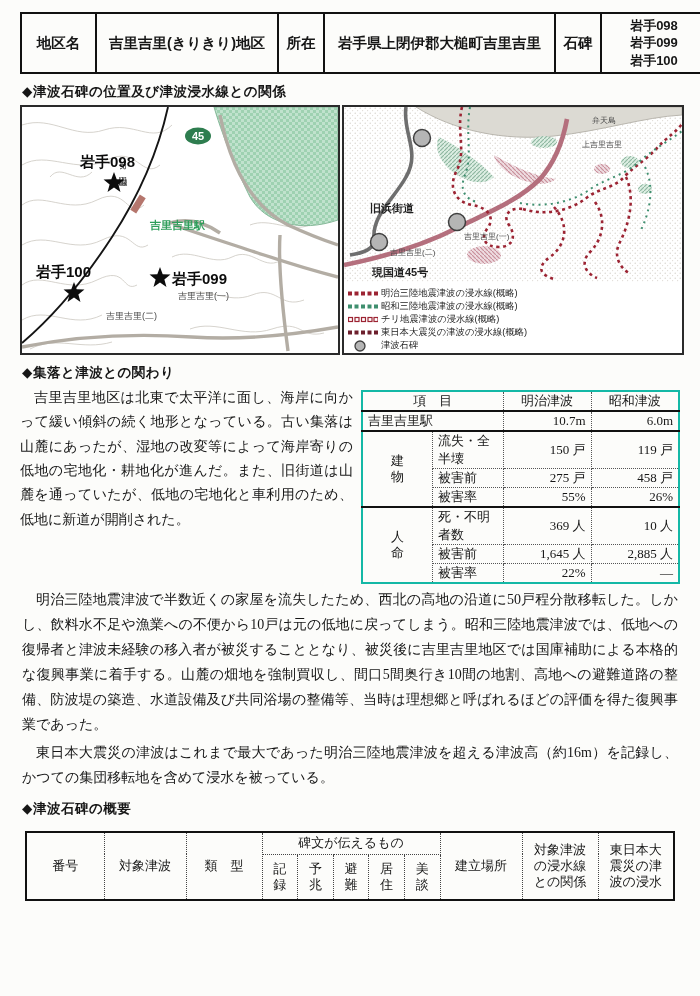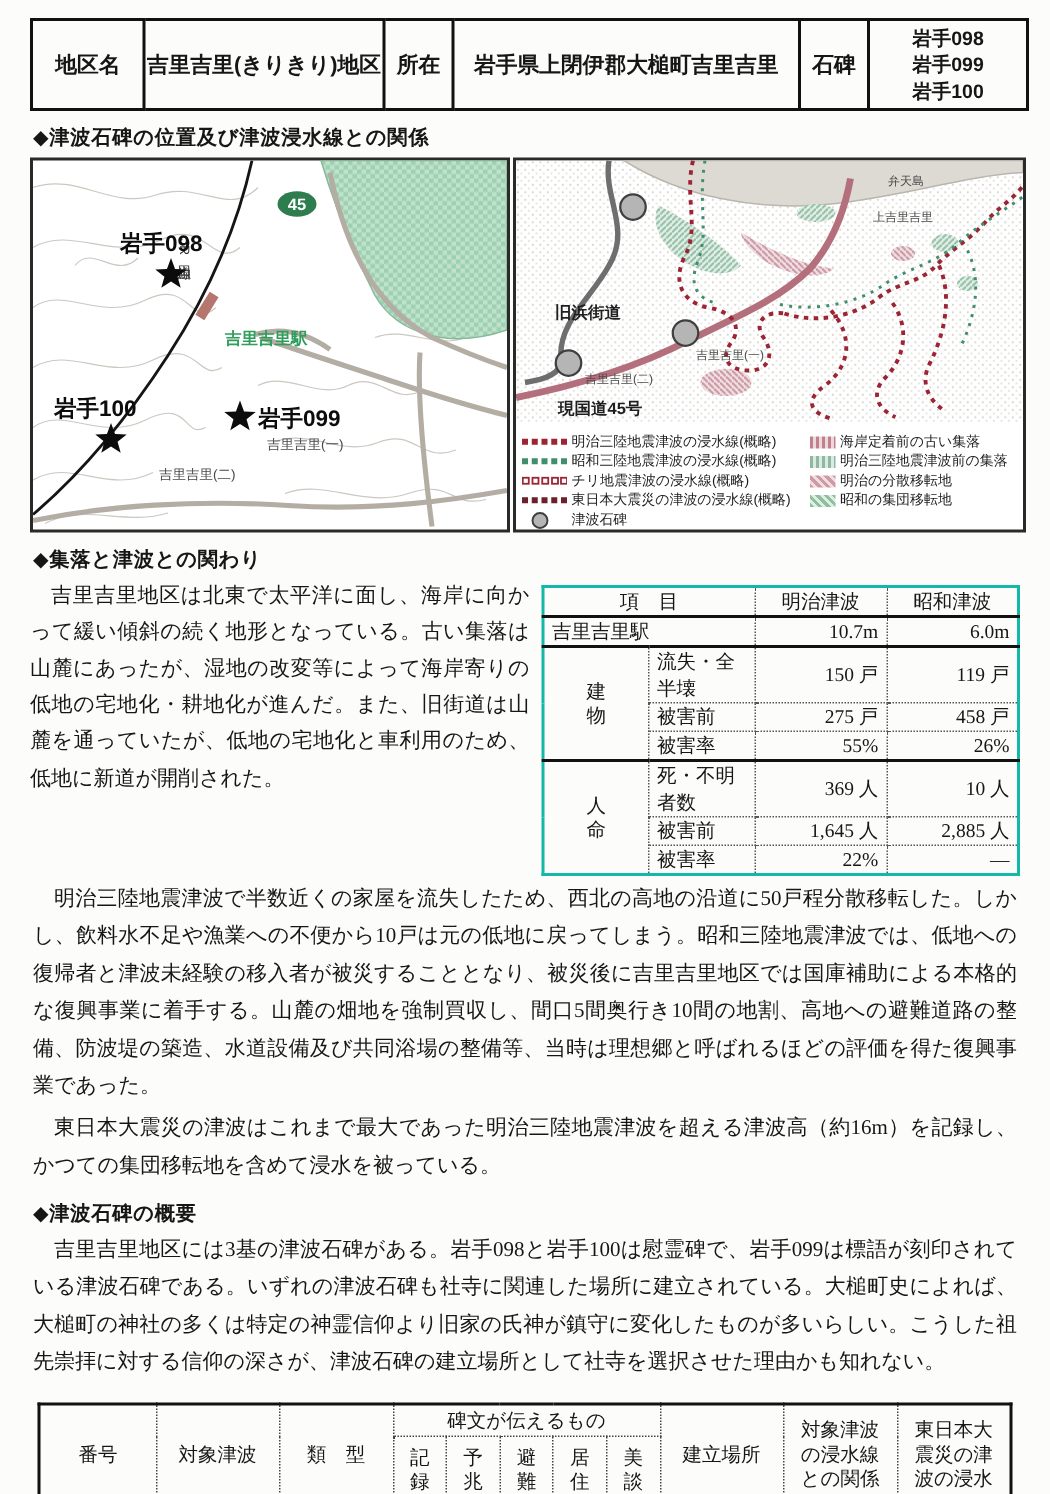--- a/index.html
+++ b/index.html
@@ -7,21 +7,21 @@
   body { font-family:"Liberation Serif","DejaVu Serif",serif; color:#161616; }
   .page { width:700px; height:996px; background:#fcfcfa; margin:0 auto; position:relative; overflow:hidden; padding:12px 20px 0 20px; }
 
   
   table { border-collapse:collapse; }
   .header-table { width:660px; border:2px solid #111; table-layout:fixed;
     font-family:"Liberation Sans","DejaVu Sans",sans-serif; font-weight:bold; }
   .header-table td { border:2px solid #111; text-align:center; vertical-align:middle; height:60px; font-size:14.5px; }
   .header-table .lbl { width:75px; }
   .header-table .lbl2 { width:46px;font-family:Liberation Serif, serif; }
-  .header-table .val-district { width:160px; }
+  .header-table .val-district { width:182px; }
   .header-table .val-location { width:231px; }
   .header-table .val-stones { width:106px; font-size:13px; line-height:1.35; }
 
   
   .sec-heading { font-family:"Liberation Sans","DejaVu Sans",sans-serif; font-weight:bold;
     font-size:13.5px; margin:9px 2px 4px 2px; letter-spacing:.5px; }
 
   
   .maps { display:flex; gap:2px; }
   .map-box { border:2px solid #2a2a2a; background:#fff; }
@@ -277,38 +277,20 @@
               </svg>
             <span>東日本大震災の津波の浸水線(概略)</span>
           </div>
           <div class="legend-row">
             <svg width="30" height="12">
                 <circle cx="12" cy="6" r="5" fill="#b5b5b5" stroke="#3f3f3f" stroke-width="1.3"></circle>
               </svg>
             <span>津波石碑</span>
           </div>
         </div>
-        <div class="legend-col areas">
-          <div class="legend-row">
-            <span class="swatch sw-old-village"></span>
-            <span>海岸定着前の古い集落</span>
-          </div>
-          <div class="legend-row">
-            <span class="swatch sw-meiji-village"></span>
-            <span>明治三陸地震津波前の集落</span>
-          </div>
-          <div class="legend-row">
-            <span class="swatch sw-meiji-reloc"></span>
-            <span>明治の分散移転地</span>
-          </div>
-          <div class="legend-row">
-            <span class="swatch sw-showa-reloc"></span>
-            <span>昭和の集団移転地</span>
-          </div>
-        </div>
       </div>
     </div>
   </div>
 
   <div class="sec-heading">◆集落と津波との関わり</div>
 
   <div class="two-col">
     <p class="body-par">吉里吉里地区は北東で太平洋に面し、海岸に向かって緩い傾斜の続く地形となっている。古い集落は山麓にあったが、湿地の改変等によって海岸寄りの低地の宅地化・耕地化が進んだ。また、旧街道は山麓を通っていたが、低地の宅地化と車利用のため、低地に新道が開削された。</p>
 
     <table class="stats-table">
@@ -360,21 +342,20 @@
         <td class="num">―</td>
       </tr>
     </tbody>
       </table>
   </div>
 
   <p class="full-par">明治三陸地震津波で半数近くの家屋を流失したため、西北の高地の沿道に50戸程分散移転した。しかし、飲料水不足や漁業への不便から10戸は元の低地に戻ってしまう。昭和三陸地震津波では、低地への復帰者と津波未経験の移入者が被災することとなり、被災後に吉里吉里地区では国庫補助による本格的な復興事業に着手する。山麓の畑地を強制買収し、間口5間奥行き10間の地割、高地への避難道路の整備、防波堤の築造、水道設備及び共同浴場の整備等、当時は理想郷と呼ばれるほどの評価を得た復興事業であった。</p>
   <p class="full-par">東日本大震災の津波はこれまで最大であった明治三陸地震津波を超える津波高（約16m）を記録し、かつての集団移転地を含めて浸水を被っている。</p>
 
   <div class="sec-heading">◆津波石碑の概要</div>
-  <p class="full-par">吉里吉里地区には3基の津波石碑がある。岩手098と岩手100は慰霊碑で、岩手099は標語が刻印されている津波石碑である。いずれの津波石碑も社寺に関連した場所に建立されている。大槌町史によれば、大槌町の神社の多くは特定の神霊信仰より旧家の氏神が鎮守に変化したものが多いらしい。こうした祖先崇拝に対する信仰の深さが、津波石碑の建立場所として社寺を選択させた理由かも知れない。</p>
 
   <table class="mon-table">
     <thead>
       <tr>
         <th class="c-num" rowspan="2">番号</th>
         <th class="c-target" rowspan="2">対象津波</th>
         <th class="c-type" rowspan="2">類　型</th>
         <th colspan="5">碑文が伝えるもの</th>
         <th class="c-place" rowspan="2">建立場所</th>
         <th class="c-rel wrap3" rowspan="2">対象津波の浸水線との関係</th>

